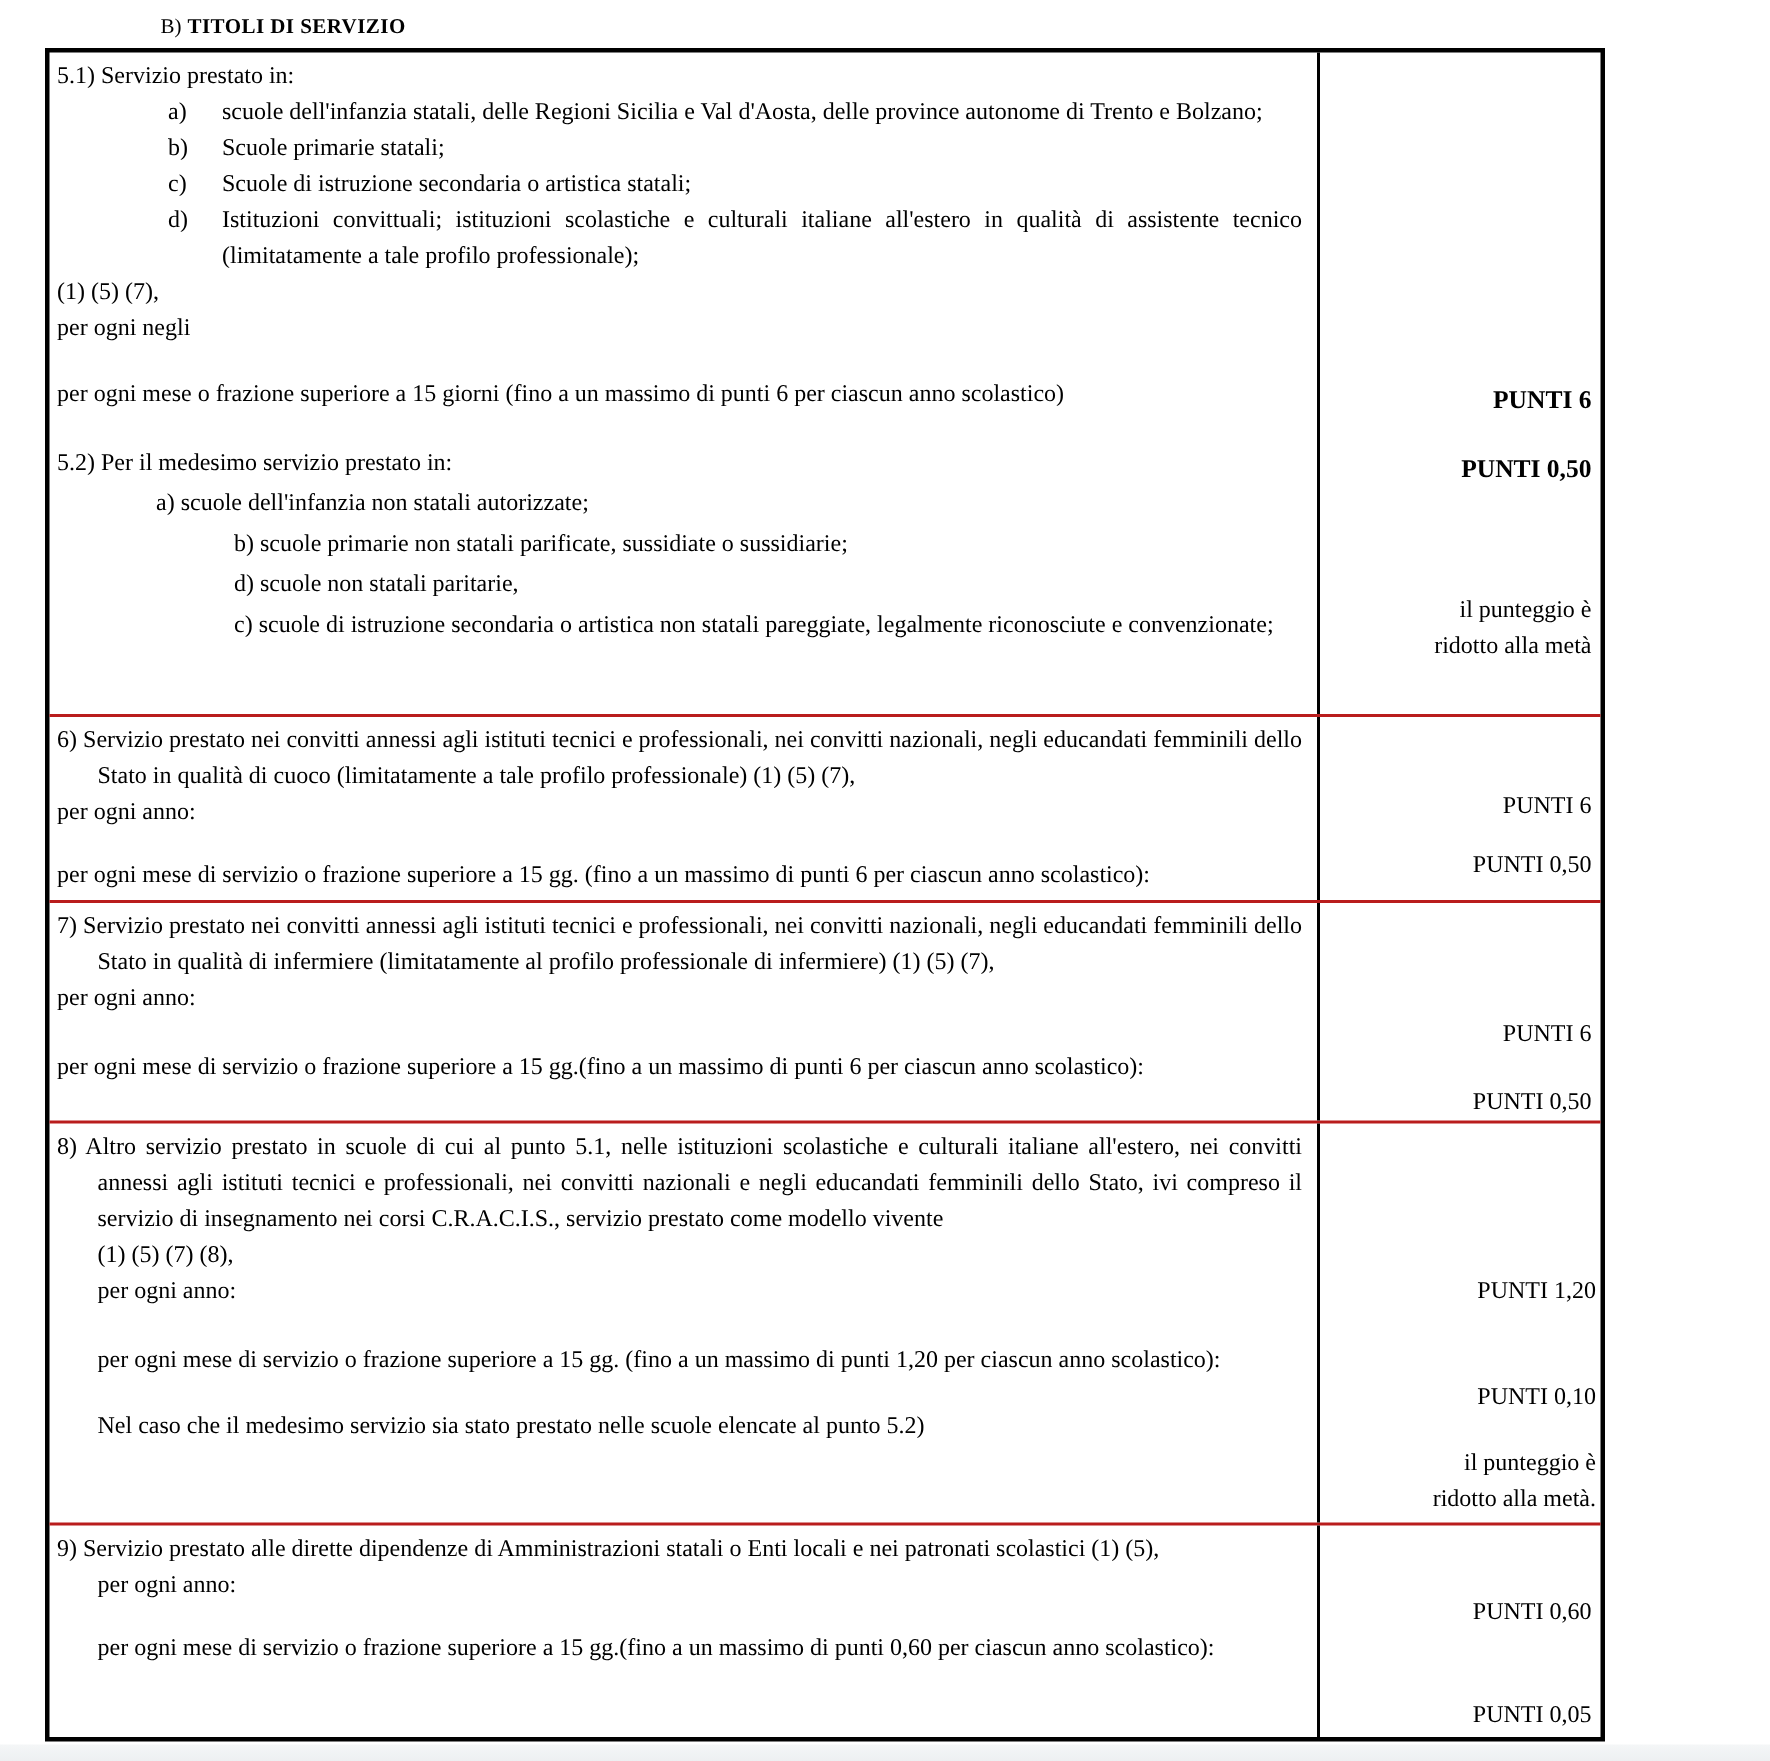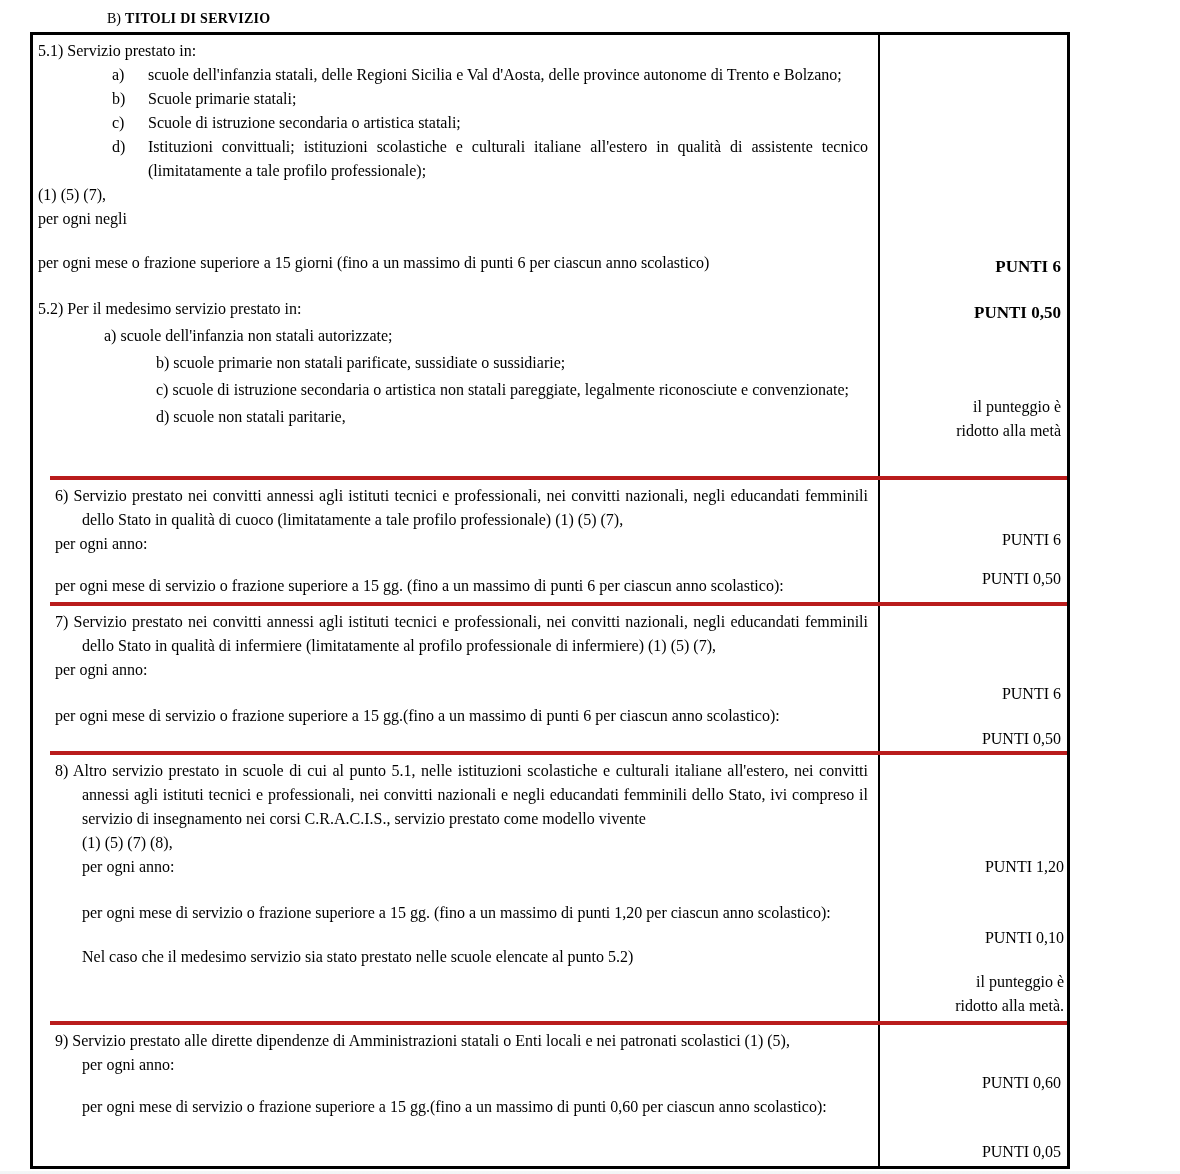--- a/index.html
+++ b/index.html
@@ -25,21 +25,21 @@
   .title .prefix { font-weight: normal; margin-right: 4px; }
   .title .main { font-weight: bold; letter-spacing: 0.3px; }
 
   .doc-table {
     margin-left: 30px;
     width: 1040px;
     box-sizing: border-box;
     border: 3px solid #000000;
   }
   .row { display: flex; }
-  .row + .row { border-top: 4px solid #b91c1c; margin-left: 17px; }
+  .row + .row { border-top: 2px solid #b91c1c; }
   .r1 { min-height: 441px; }
   .r2 { min-height: 118px; }
   .r3 { min-height: 142px; }
   .r4 { min-height: 266px; }
   .r5 { min-height: 141px; }
 
   .cl {
     flex: 1 1 auto;
     border-right: 2px solid #000000;
     padding: 4px 10px 4px 5px;
@@ -127,22 +127,22 @@
           <span class="txt">Istituzioni convittuali; istituzioni scolastiche e culturali italiane all'estero in qualità di assistente tecnico (limitatamente a tale profilo professionale);</span>
         </div>
 
         <div>(1) (5) (7),</div>
         <div>per ogni negli</div>
         <div class="mt20">per ogni mese o frazione superiore a 15 giorni (fino a un massimo di punti 6 per ciascun anno scolastico)</div>
 
         <div class="mt22">5.2) Per il medesimo servizio prestato in:</div>
         <div class="item52-a">a) scuole dell'infanzia non statali autorizzate;</div>
         <div class="item52">b) scuole primarie non statali parificate, sussidiate o sussidiarie;</div>
+        <div class="item52">d) scuole non statali paritarie,</div>
         <div class="item52 just">c) scuole di istruzione secondaria o artistica non statali pareggiate, legalmente riconosciute e convenzionate;</div>
-        <div class="item52">d) scuole non statali paritarie,</div>
       </div>
       <div class="cr">
         <div class="m1 punti-bold">PUNTI 6</div>
         <div class="m2 punti-bold">PUNTI 0,50</div>
         <div class="m3 pre">il punteggio è
 ridotto alla metà</div>
       </div>
     </div>
 
     <div class="row r2">

